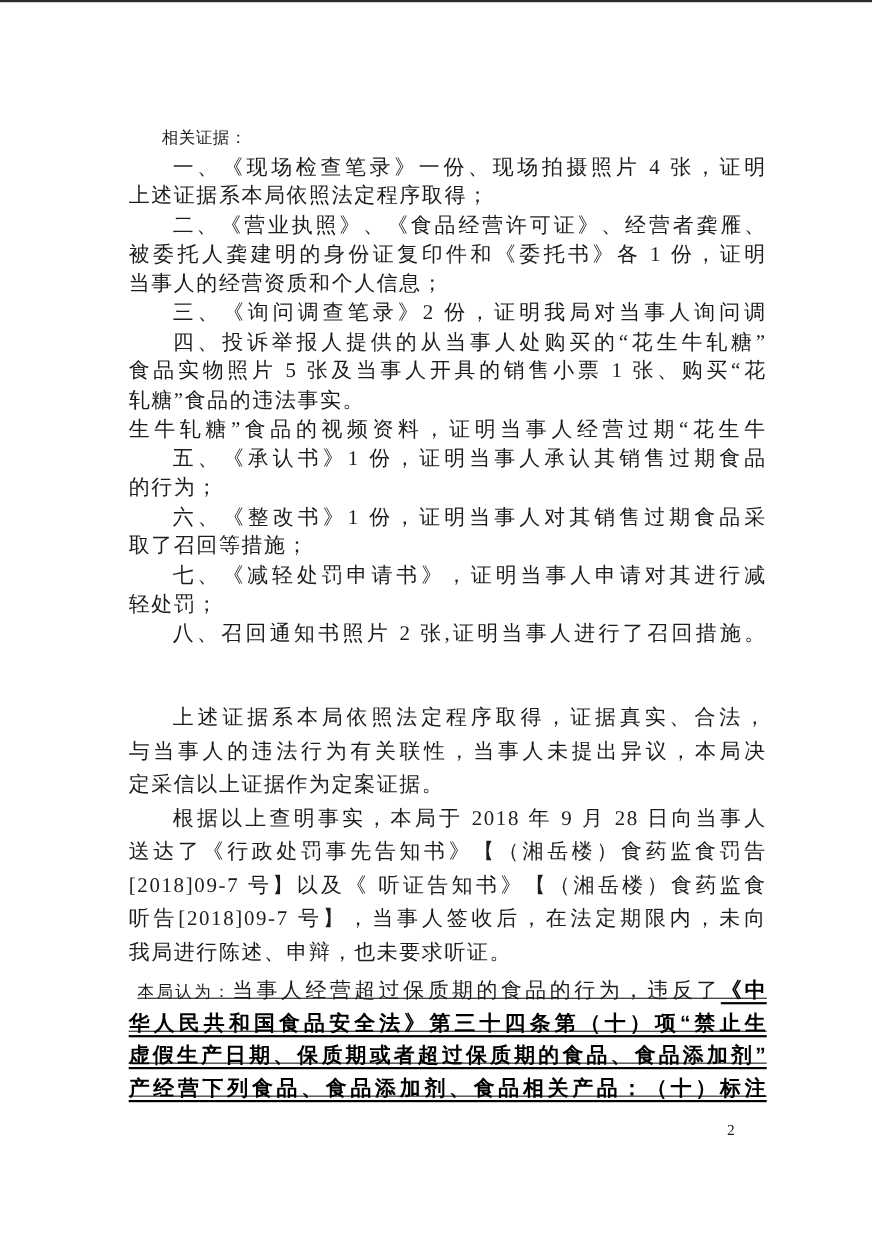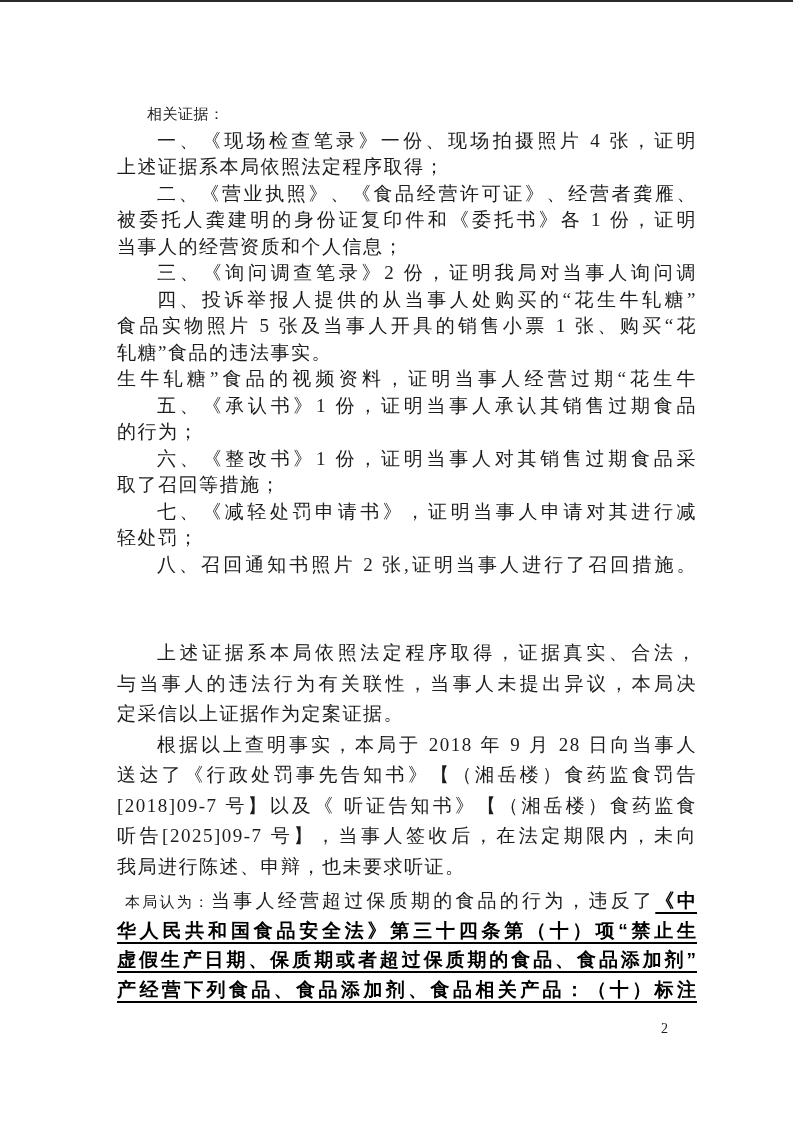--- a/index.html
+++ b/index.html
@@ -22,30 +22,30 @@
     width: 793px; height: 2px;
     background: #2b2b2b;
   }
   .block {
     position: absolute;
     left: 117px;
     width: 580px;
   }
   #blk-evidence { top: 101px; line-height: 25.5px; }
   #blk-findings { top: 638px; line-height: 29.5px; }
-  #blk-opinion  { top: 887px; line-height: 28.5px; }
+  #blk-opinion  { top: 887px; line-height: 28.5px; text-decoration: underline; }
 
   .line {
     text-align: justify;
     text-align-last: left;
     white-space: normal;
   }
   .line.full { text-align-last: justify; }
   .ind-body  { text-indent: 40px; }
-  .ind-label { text-indent: 30px; }
+  .ind-label { text-indent: 30px; margin-top: 12px; }
   .ind-small { text-indent: 8px; }
 
   .seg-body {
     font-size: 19px;
     letter-spacing: 1.5px;
     font-family: "Liberation Serif", "DejaVu Serif", serif;
   }
   .seg-label {
     font-size: 15px;
     letter-spacing: 0.5px;
@@ -96,21 +96,21 @@
       <div class="line"><span class="seg-body">轻处罚；</span></div>
       <div class="line full ind-body"><span class="seg-body">八、召回通知书照片 2 张,证明当事人进行了召回措施。</span></div>
     </div>
   <div class="block" id="blk-findings">
       <div class="line full ind-body"><span class="seg-body">上述证据系本局依照法定程序取得，证据真实、合法，</span></div>
       <div class="line full"><span class="seg-body">与当事人的违法行为有关联性，当事人未提出异议，本局决</span></div>
       <div class="line"><span class="seg-body">定采信以上证据作为定案证据。</span></div>
       <div class="line full ind-body"><span class="seg-body">根据以上查明事实，本局于 2018 年 9 月 28 日向当事人</span></div>
       <div class="line full"><span class="seg-body">送达了《行政处罚事先告知书》【（湘岳楼）食药监食罚告</span></div>
       <div class="line full"><span class="seg-body">[2018]09-7 号】以及《 听证告知书》【（湘岳楼）食药监食</span></div>
-      <div class="line full"><span class="seg-body">听告[2025]09-7 号】，当事人签收后，在法定期限内，未向</span></div>
+      <div class="line full"><span class="seg-body">听告[2018]09-7 号】，当事人签收后，在法定期限内，未向</span></div>
       <div class="line"><span class="seg-body">我局进行陈述、申辩，也未要求听证。</span></div>
     </div>
   <div class="block" id="blk-opinion">
       <div class="line full ind-small"><span class="seg-label">本局认为：</span><span class="seg-body">当事人经营超过保质期的食品的行为，违反了</span><span class="seg-law">《中</span></div>
       <div class="line full"><span class="seg-law">华人民共和国食品安全法》第三十四条第（十）项“禁止生</span></div>
       <div class="line full"><span class="seg-law">虚假生产日期、保质期或者超过保质期的食品、食品添加剂”</span></div>
       <div class="line full"><span class="seg-law">产经营下列食品、食品添加剂、食品相关产品：（十）标注</span></div>
     </div>
   <div class="pagenum">2</div>
 </div>

